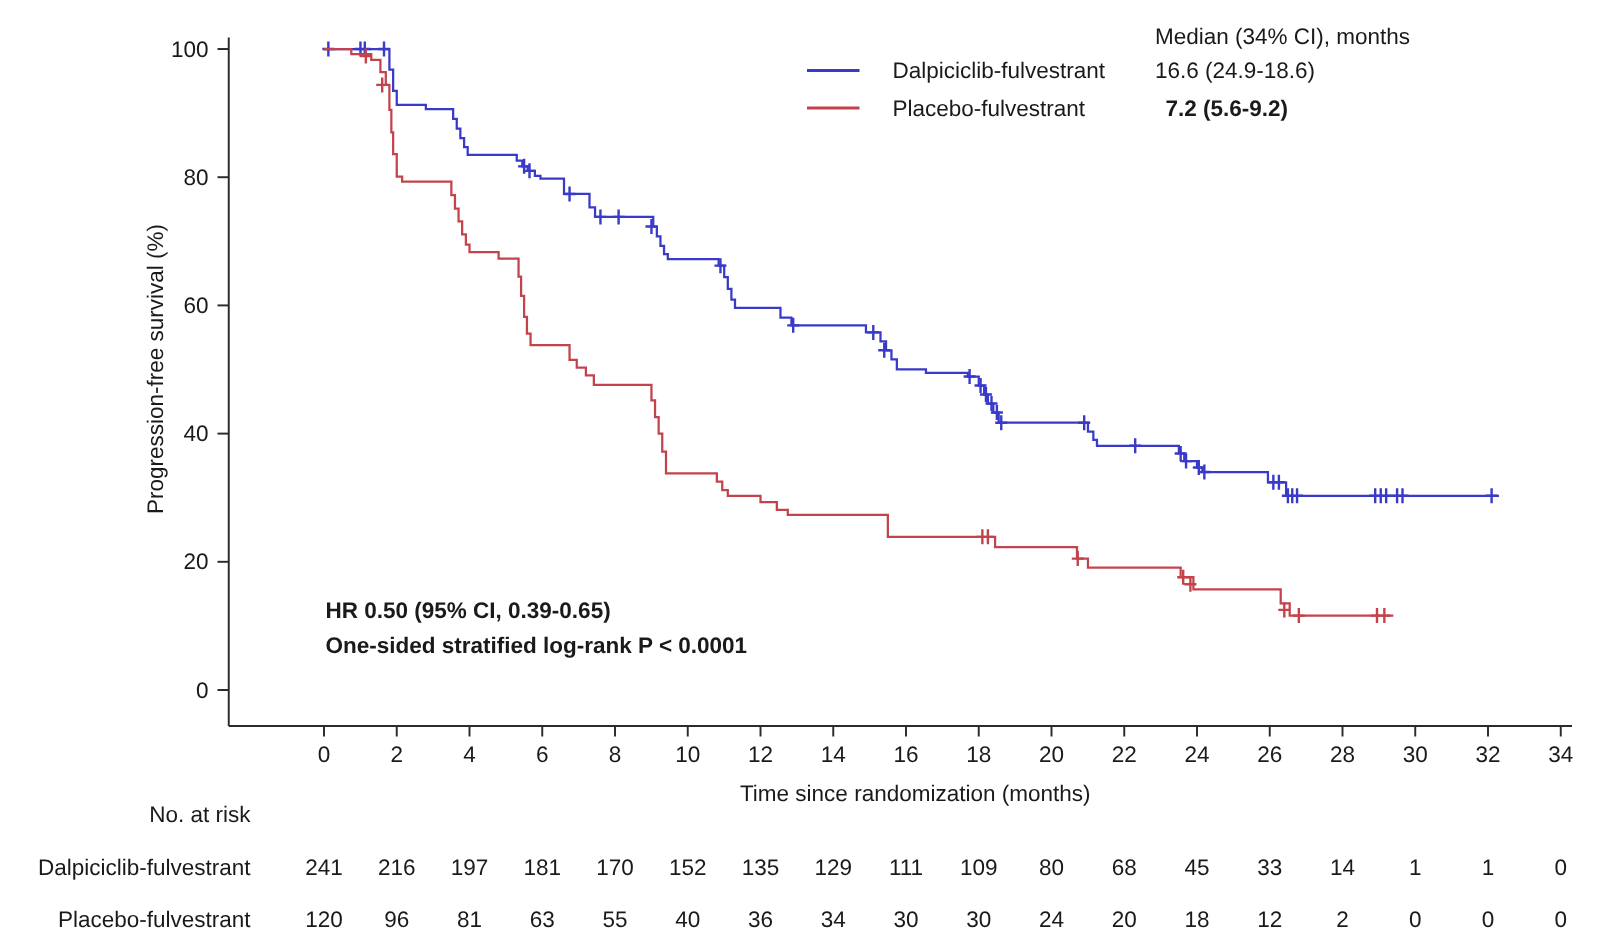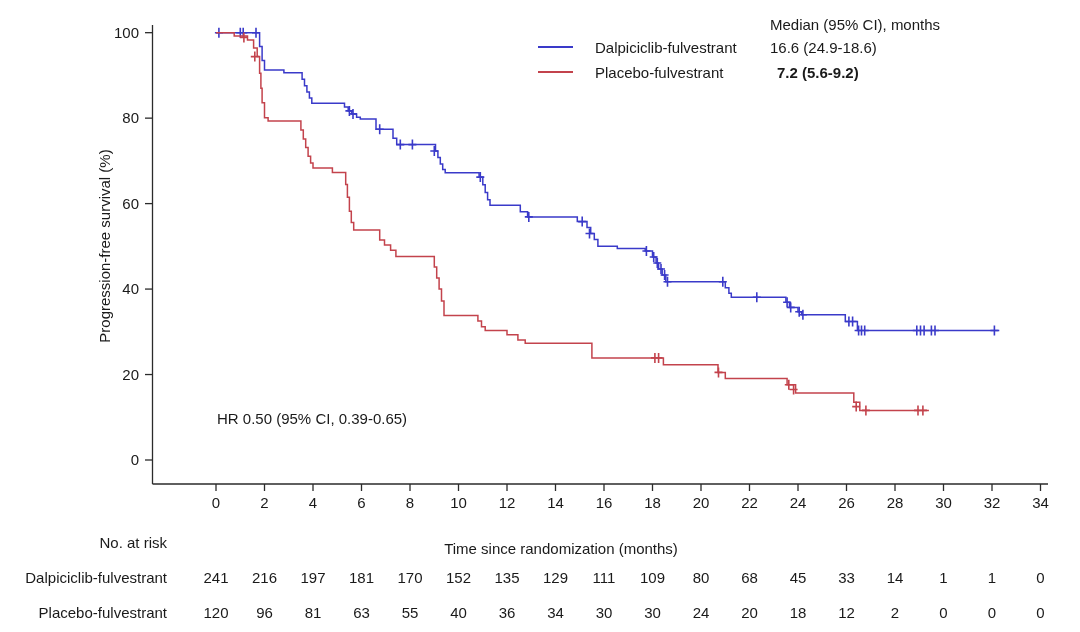--- a/index.html
+++ b/index.html
@@ -6,30 +6,30 @@
   .frame{
     position:relative;width:1080px;height:632px;background:#ffffff;overflow:hidden;
     font-family:"Liberation Sans",sans-serif;color:#1a1a1a;
   }
   .frame svg{position:absolute;left:0;top:0;}
   svg text{font-family:"Liberation Sans",sans-serif;font-size:15px;fill:#1a1a1a;}
   .abs{position:absolute;font-size:15px;white-space:nowrap;}
   .y-title{
     left:104px;top:246px;transform:translate(-50%,-50%) rotate(-90deg);
   }
-  .x-title{left:381px;top:521px;width:360px;text-align:center;margin-top:19px;}
+  .x-title{left:367px;top:521px;width:360px;text-align:right;}
   .legend-line{position:absolute;width:35px;height:2px;}
   .legend-line.s0{left:538px;top:46px;}
   .legend-line.s1{left:538px;top:71px;}
   .leg-name0{left:595px;top:39px;}
   .leg-name1{left:595px;top:64px;}
   .leg-header{left:770px;top:16px;}
   .leg-med0{left:770px;top:39px;}
   .leg-med1{left:777px;top:64px;font-weight:bold;}
-  .hr-note{left:217px;top:407px;line-height:23px;}
+  .hr-note{left:217px;top:396px;line-height:23px;font-weight:bold;}
 </style>
 </head>
 <body>
 
 <div class="frame">
 
   <svg id="plot-svg" width="1080" height="632" viewBox="0 0 1080 632">
       <g stroke="#2b2b2b" stroke-width="1.3" fill="none">
         <path d="M 152.5 25 V 484 M 152.5 484 H 1048"></path>
       </g>
@@ -135,21 +135,22 @@
   <div class="abs y-title">Progression-free survival (%)</div>
 
   <div class="abs x-title">Time since randomization (months)</div>
 
   <div class="legend-line s0" style="background: rgb(58, 58, 201);"></div>
   <div class="legend-line s1" style="background: rgb(195, 67, 76);"></div>
 
   <div class="abs leg-name0">Dalpiciclib-fulvestrant</div>
   <div class="abs leg-name1">Placebo-fulvestrant</div>
 
-  <div class="abs leg-header">Median (95% CI), months</div>
+  <div class="abs leg-header">Median (34% CI), months</div>
   <div class="abs leg-med0">16.6 (24.9-18.6)</div>
   <div class="abs leg-med1">7.2 (5.6-9.2)</div>
 
   <div class="abs hr-note">
     <div>HR 0.50 (95% CI, 0.39-0.65)</div>
+    <div>One-sided stratified log-rank P &lt; 0.0001</div>
   </div>
 
 </div>
 
 </body></html>

